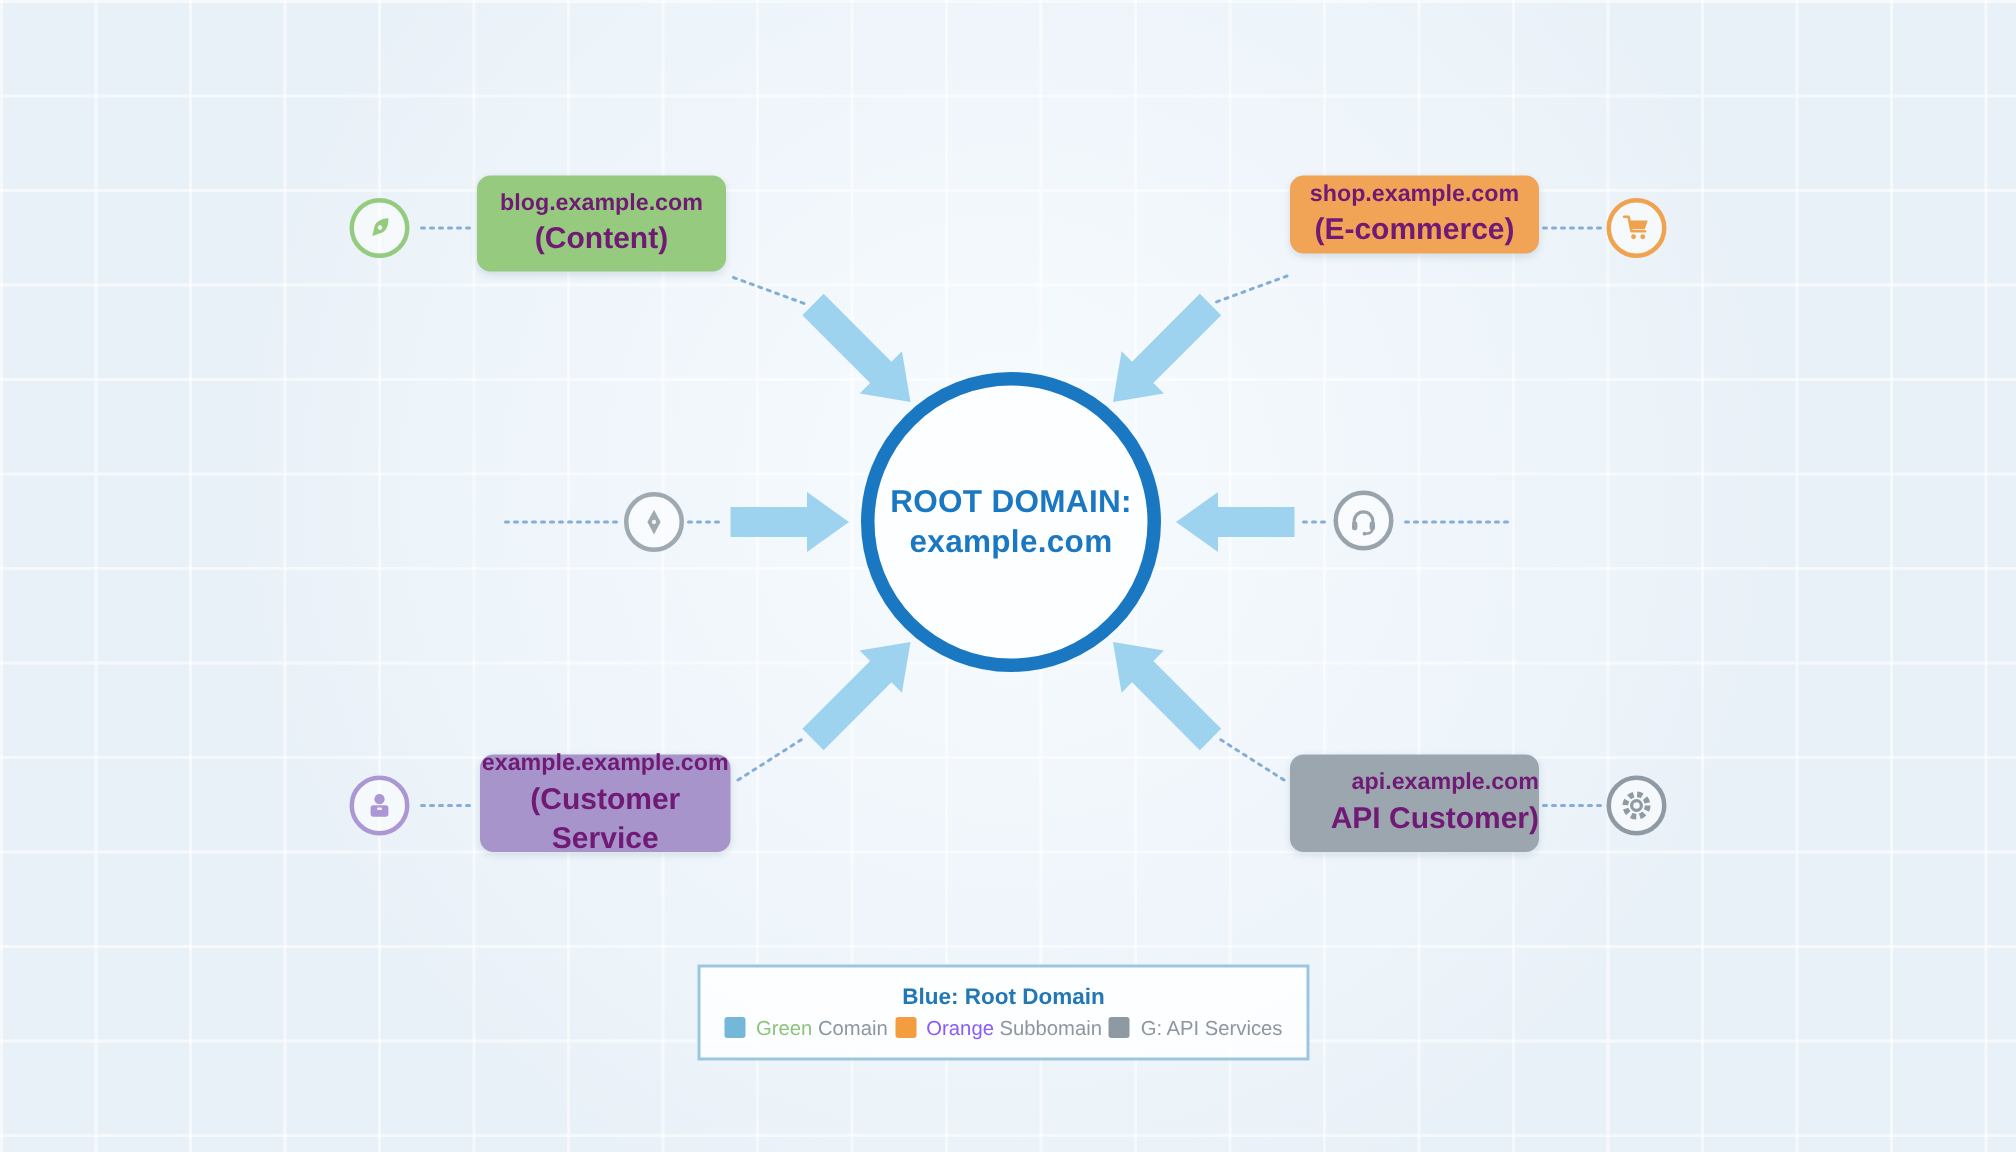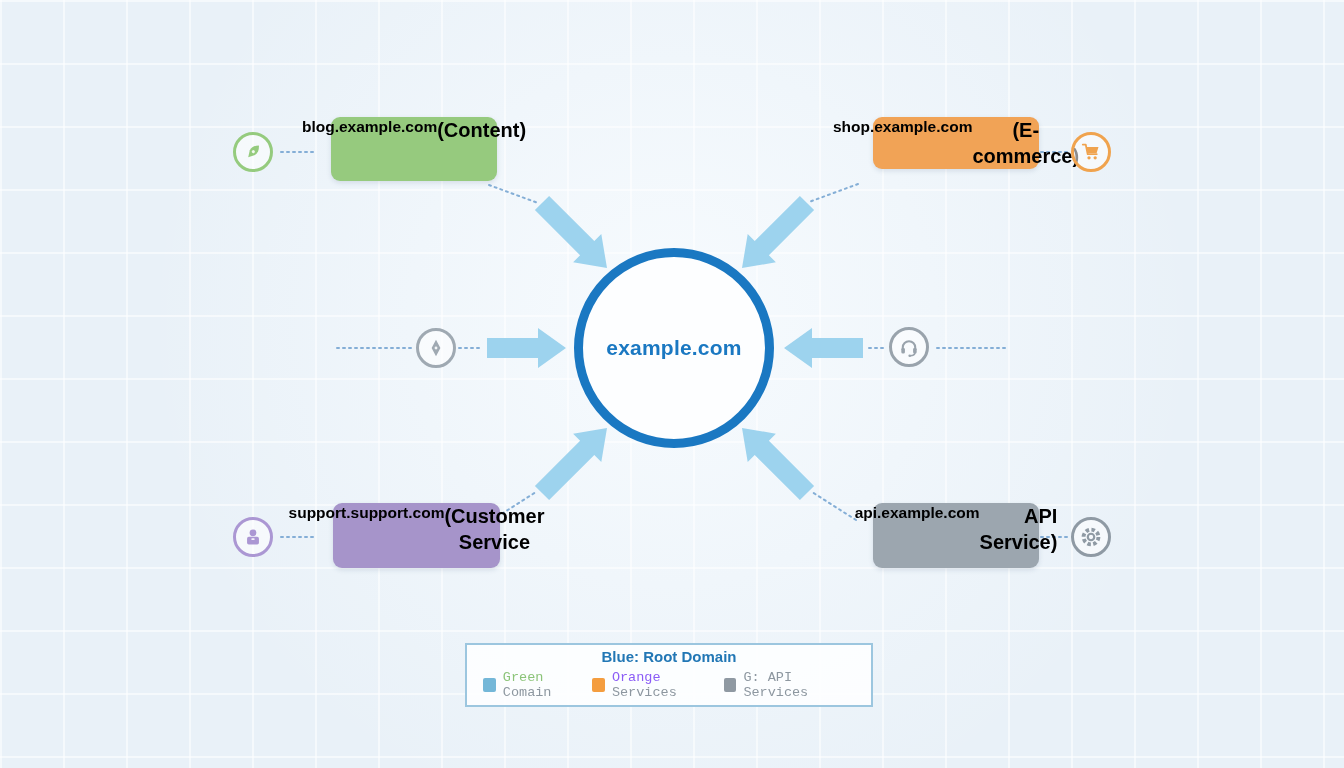--- a/index.html
+++ b/index.html
@@ -8,24 +8,23 @@
     font-family:"Liberation Sans", sans-serif;
     background-color:#e9f1f8;
     background-image:
       linear-gradient(rgba(255,255,255,.55) 2px, transparent 2px),
       linear-gradient(90deg, rgba(255,255,255,.55) 2px, transparent 2px),
       radial-gradient(circle at 50% 42%, #f7fbfe 0%, rgba(247,251,254,0) 65%);
     background-size:63px 63px, 63px 63px, 100% 100%;
   }
   .overlay{position:absolute;left:0;top:0;width:1344px;height:768px;}
   .node{
-    position:absolute;border-radius:9px;color:#000000;text-align:center;
-    display:flex;flex-direction:row;justify-content:center;
+    position:absolute;border-radius:9px;color:#701a75;text-align:center;
+    display:flex;flex-direction:column;justify-content:center;
     box-shadow:0 2px 5px rgba(60,90,120,.15);
-    margin-left:13px;
   }
   .node .l1{font-size:15.5px;font-weight:700;line-height:1.35;}
   .node .l2{font-size:20px;font-weight:600;line-height:1.3;}
   #node-blog{left:318px;top:117px;width:166px;height:64px;}
   #node-shop{left:860px;top:117px;width:166px;height:52px;}
   #node-support{left:320px;top:503px;width:167px;height:65px;}
   #node-api{left:860px;top:503px;width:166px;height:65px;text-align:right;}
   .icon-circle{
     position:absolute;width:40px;height:40px;border-radius:50%;
     border:3px solid currentColor;background:rgba(255,255,255,.55);
@@ -87,26 +86,26 @@
 
   <div class="node" id="node-blog" style="background: rgb(150, 202, 126);">
     <div class="l1">blog.example.com</div>
     <div class="l2">(Content)</div>
   </div>
   <div class="node" id="node-shop" style="background: rgb(241, 163, 86);">
     <div class="l1">shop.example.com</div>
     <div class="l2">(E-commerce)</div>
   </div>
   <div class="node" id="node-support" style="background: rgb(166, 148, 202);">
-    <div class="l1">support.support.com</div>
+    <div class="l1">example.example.com</div>
     <div class="l2">(Customer Service</div>
   </div>
   <div class="node" id="node-api" style="background: rgb(156, 166, 175);">
     <div class="l1">api.example.com</div>
-    <div class="l2">API Service)</div>
+    <div class="l2">API Customer)</div>
   </div>
 
   <div class="icon-circle" id="icon-pen" style="color: rgb(149, 203, 126);">
     <svg width="22" height="22" viewBox="0 0 20 20">
       <g transform="rotate(42 10 10)">
         <path d="M10 2 C12.8 4.8 14 7.5 13.2 10.8 L10 16.5 6.8 10.8 C6 7.5 7.2 4.8 10 2 Z" fill="currentColor"></path>
         <circle cx="10" cy="9.6" r="1.4" fill="#f2f8f0"></circle>
       </g>
     </svg>
   </div>
@@ -141,33 +140,34 @@
     <svg width="24" height="24" viewBox="0 0 20 20">
       <path d="M4.8 12 v-1.6 a5.2 5.2 0 0 1 10.4 0 V12" fill="none" stroke="currentColor" stroke-width="1.7"></path>
       <rect x="3.6" y="10.6" width="3" height="4.8" rx="1.3" fill="currentColor"></rect>
       <rect x="13.4" y="10.6" width="3" height="4.8" rx="1.3" fill="currentColor"></rect>
       <path d="M14.9 15.4 c-.6 1.4-2.2 1.9-3.6 1.9" fill="none" stroke="currentColor" stroke-width="1.4" stroke-linecap="round"></path>
       <circle cx="10.6" cy="17.3" r="1.1" fill="currentColor"></circle>
     </svg>
   </div>
 
   <div class="center-circle" style="border-color: rgb(26, 120, 194); color: rgb(26, 120, 194);">
+    <div class="t1">ROOT DOMAIN:</div>
     <div class="t2">example.com</div>
   </div>
 
   <div class="legend">
     <div class="legend-title" style="color: rgb(34, 119, 181);">Blue: Root Domain</div>
-    <div class="legend-row" style="color: rgb(141, 151, 160); font-family: Liberation Mono, monospace;">
+    <div class="legend-row" style="color: rgb(141, 151, 160);">
       <span class="legend-item">
         <span class="swatch" style="background: rgb(116, 183, 216);"></span>
         <span><span class="lead" style="color: rgb(140, 196, 121);">Green</span><span> Comain</span></span>
       </span>
       <span class="legend-item">
         <span class="swatch" style="background: rgb(244, 157, 63);"></span>
-        <span><span class="lead" style="color: #8b5cf6;">Orange</span><span> Services</span></span>
+        <span><span class="lead" style="color: #8b5cf6;">Orange</span><span> Subbomain</span></span>
       </span>
       <span class="legend-item">
         <span class="swatch" style="background: rgb(143, 153, 162);"></span>
         <span><span class="lead" style="color: rgb(141, 151, 160);">G:</span><span> API Services</span></span>
       </span>
     </div>
   </div>
 
 </div>
 

